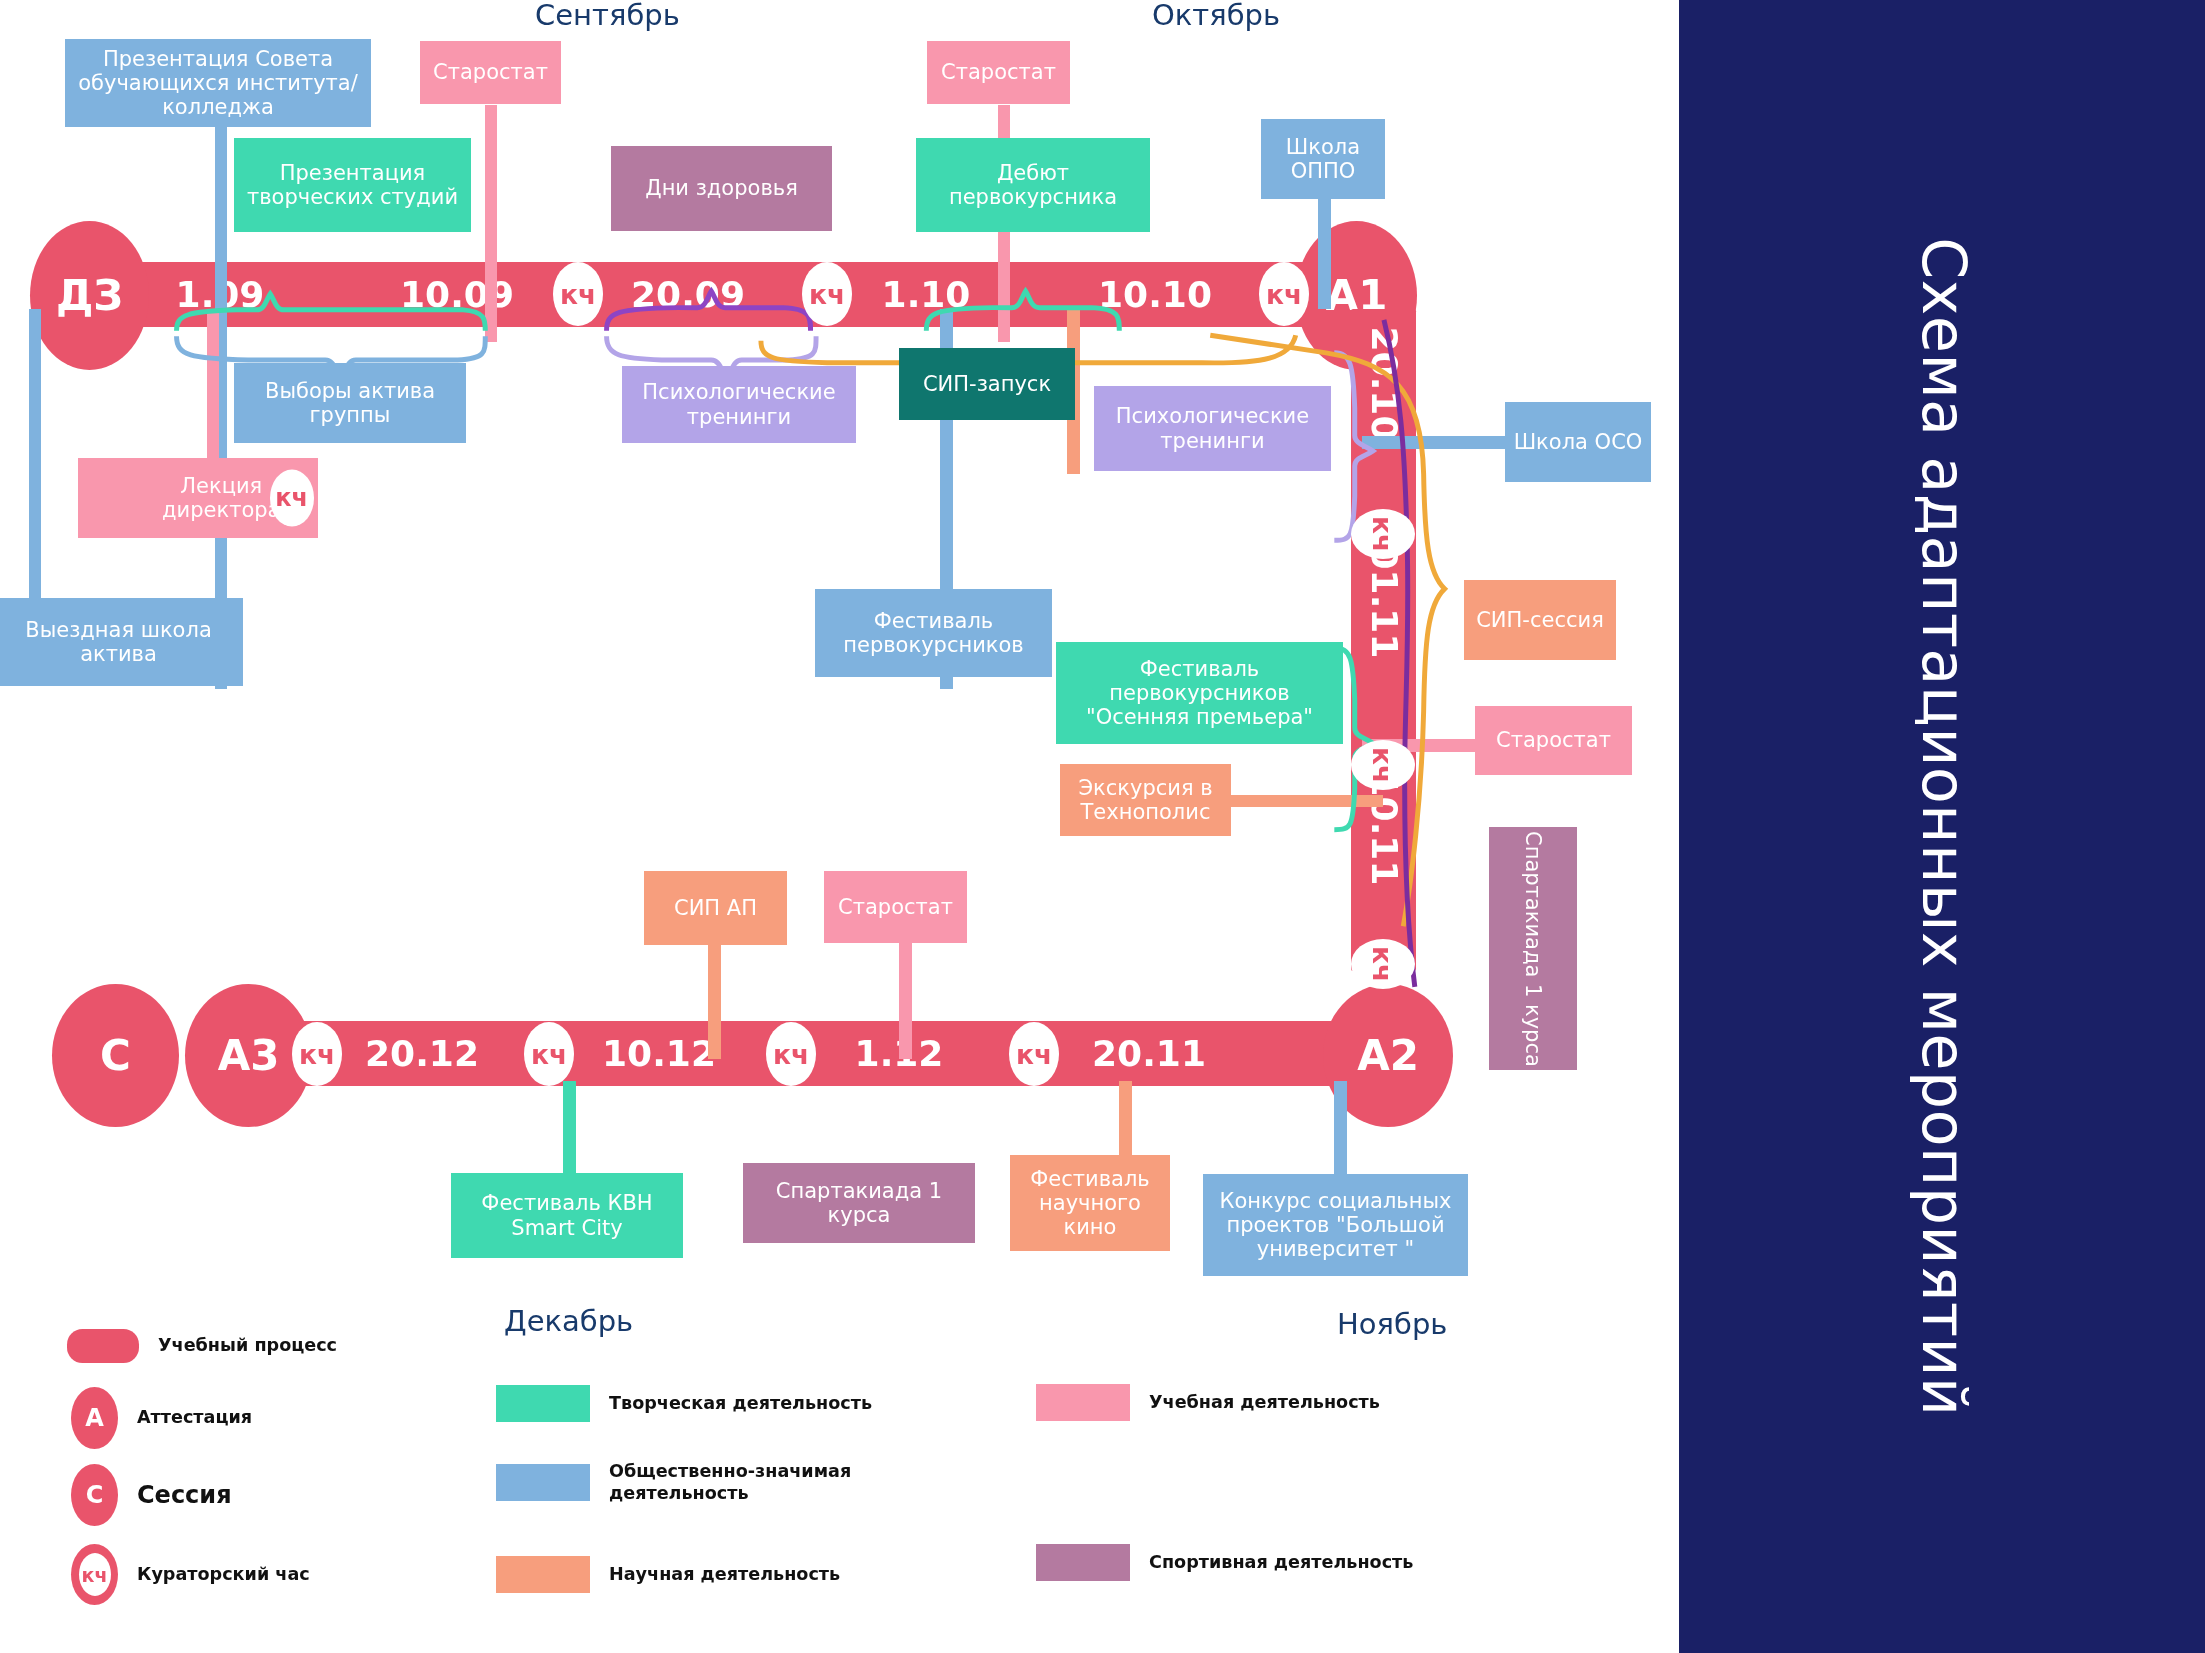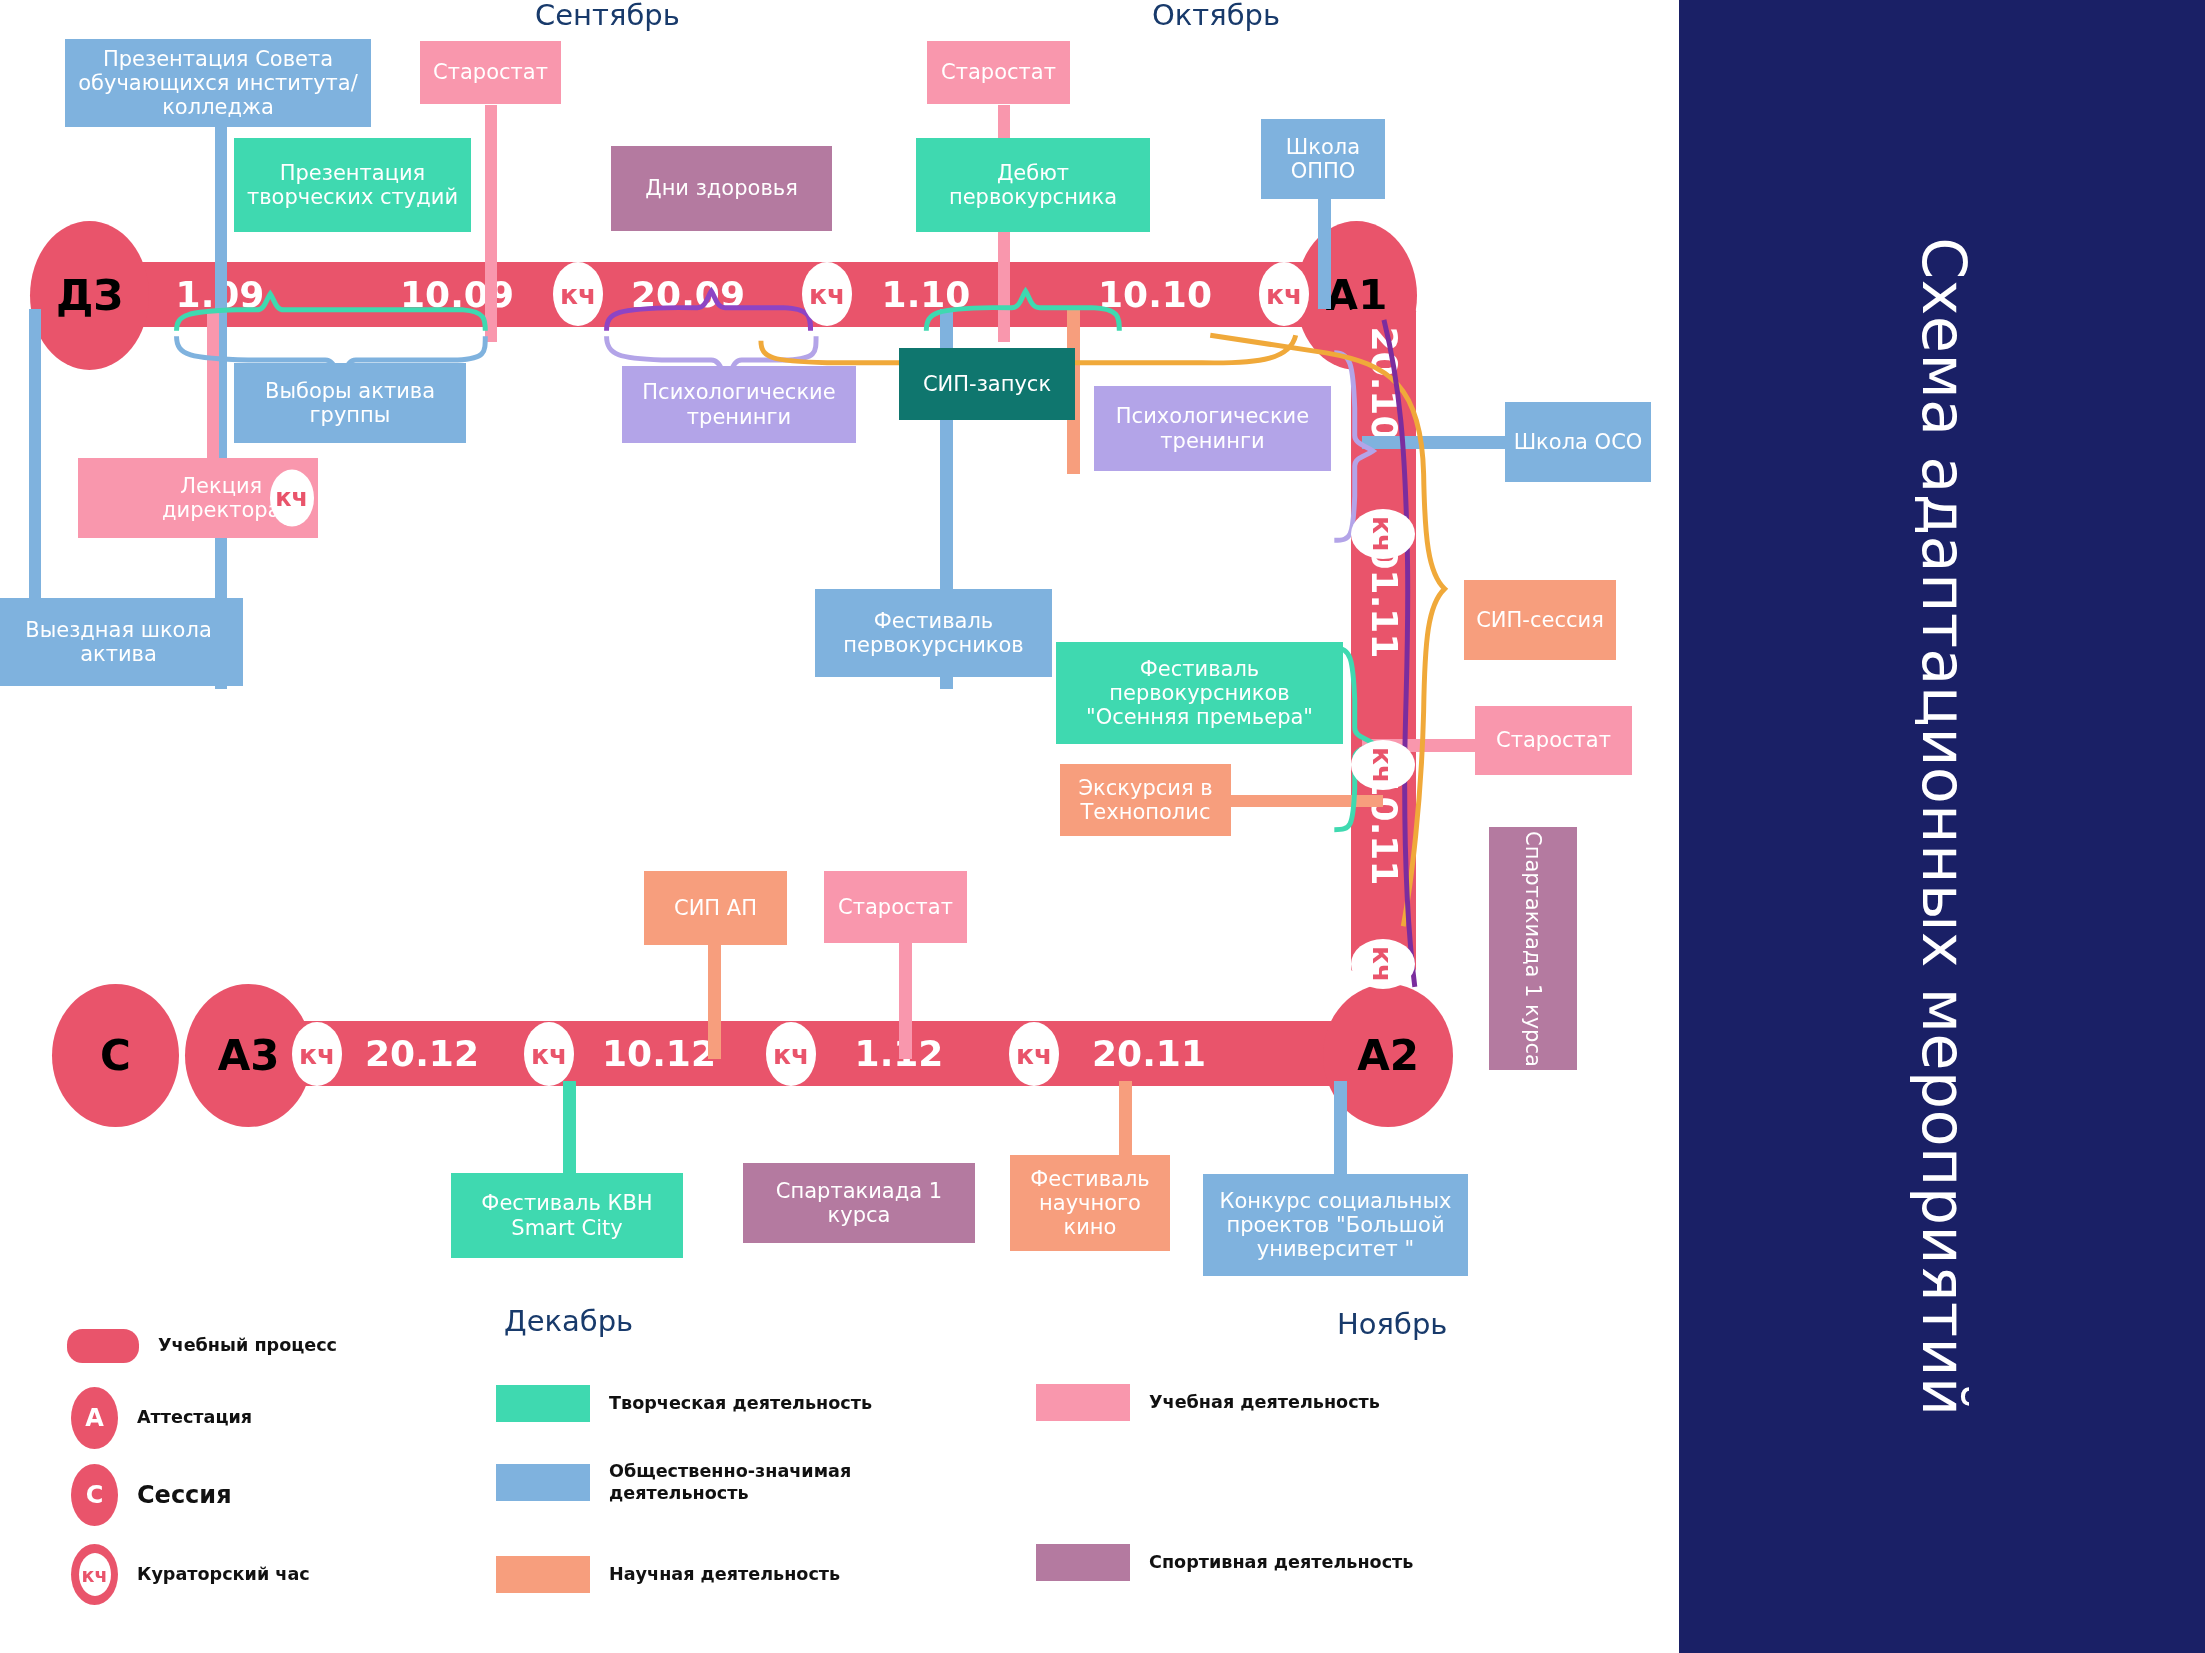--- a/index.html
+++ b/index.html
@@ -53,21 +53,21 @@
   .bar-v {
     position: absolute;
     background: #e9546b;
     width: 65px;
     border-radius: 2.2px;
   }
   .node {
     position: absolute;
     background: #e9546b;
     border-radius: 50%;
-    color: #000000;
+    color: #ffffff;
     font-weight: bold;
     display: flex; align-items: center; justify-content: center;
     font-size: 42px;
     font-family: "DejaVu Sans", sans-serif;
   }
   .date-h {
     position: absolute;
     color: #ffffff;
     font-size: 36px;
     font-weight: bold;

